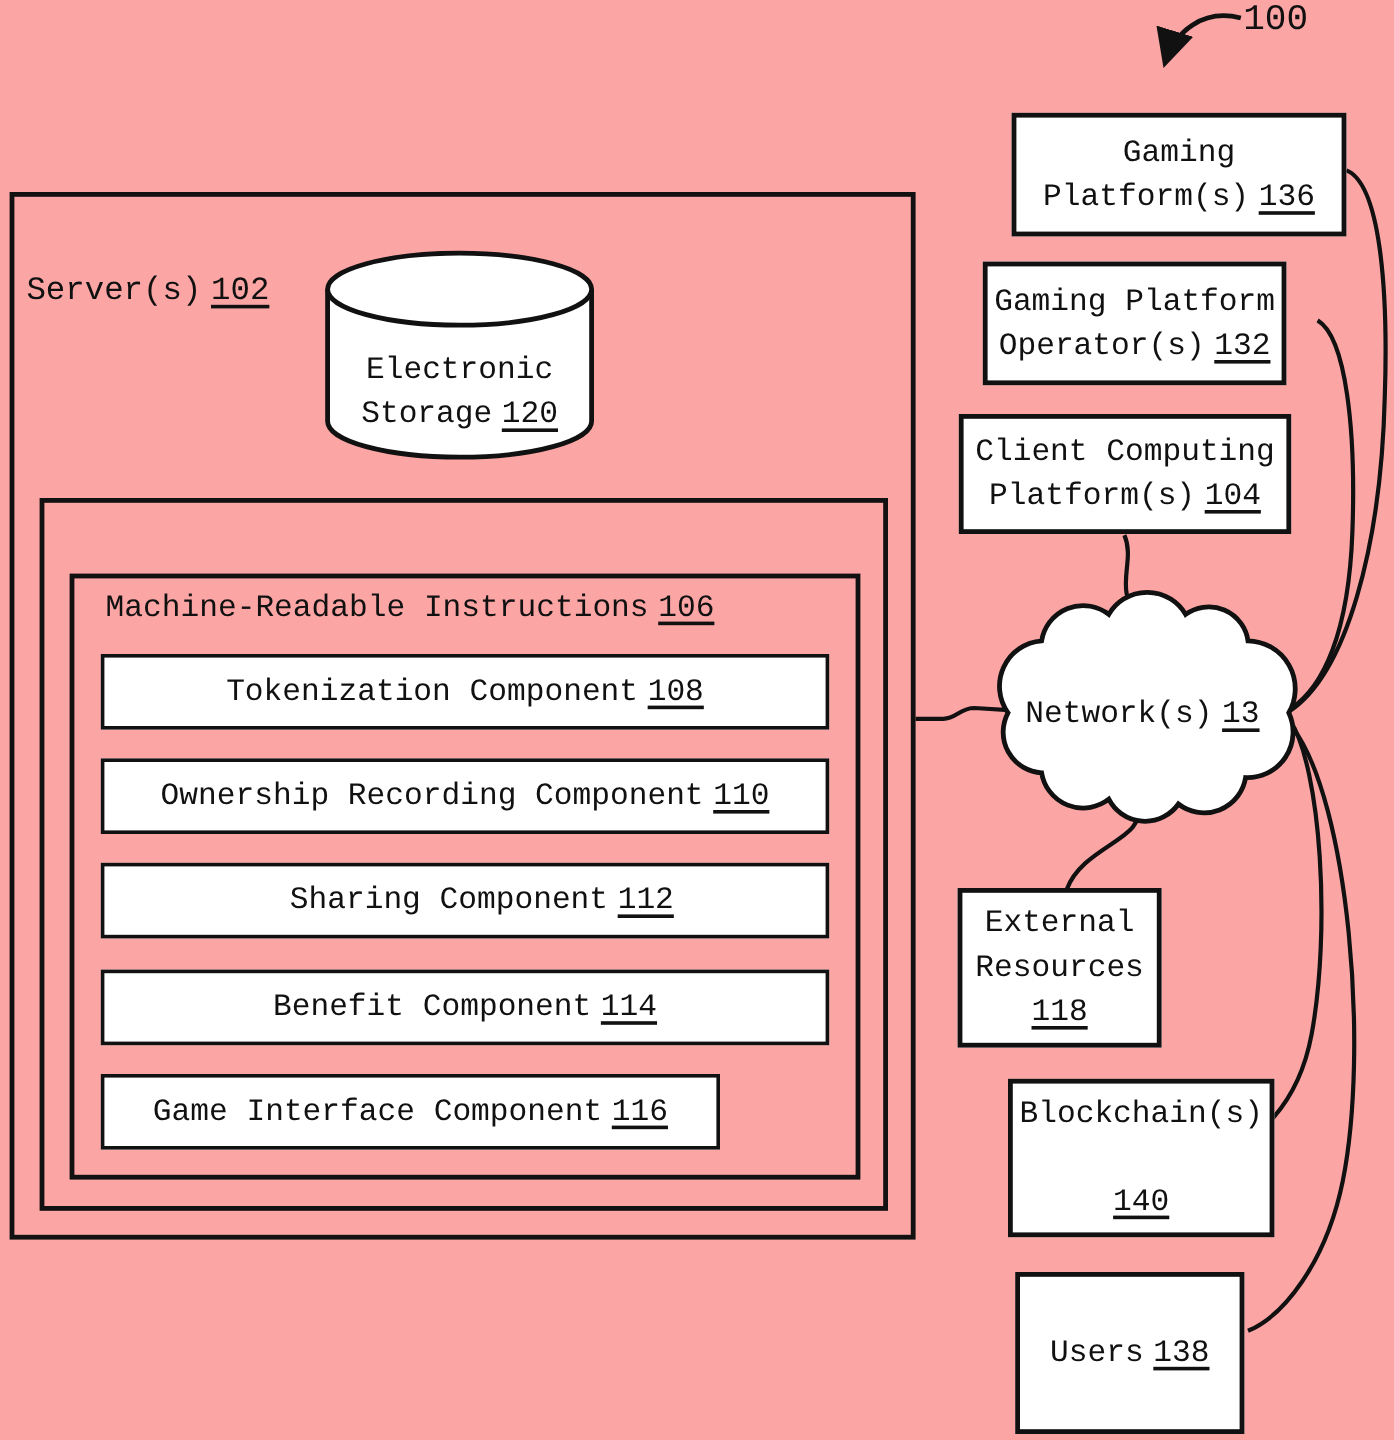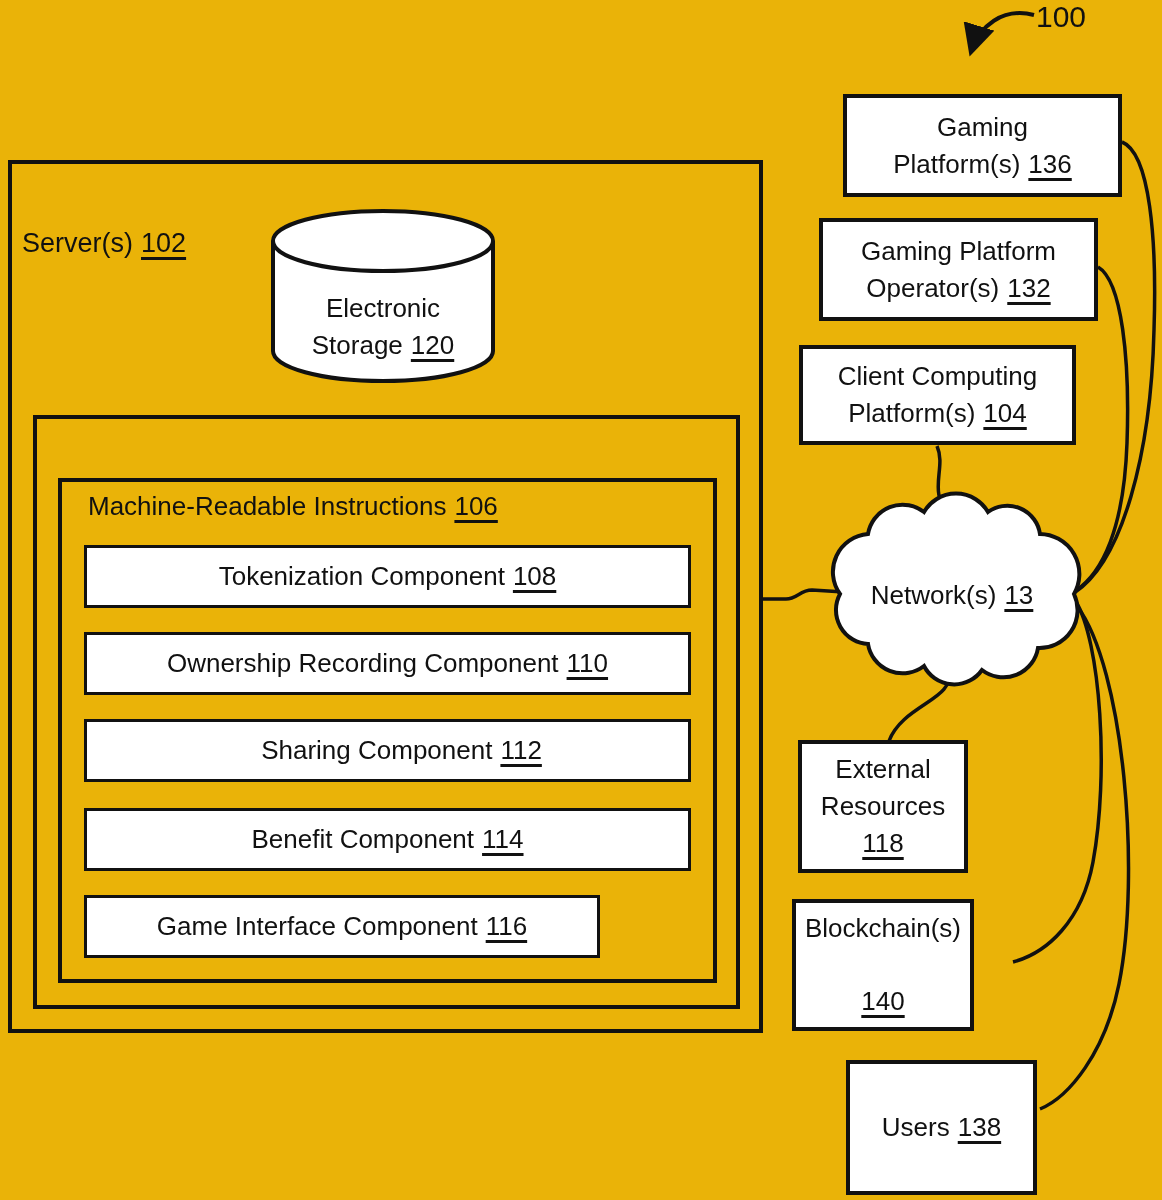--- a/index.html
+++ b/index.html
@@ -4,22 +4,22 @@
 <style>
   html, body {
     margin: 0;
     padding: 0;
     background: #ffffff;
   }
   #figure-canvas {
     position: relative;
     width: 1162px;
     height: 1200px;
-    background: #eab308;
-    font-family: Liberation Sans, sans-serif;
+    background: #fca5a5;
+    font-family: Liberation Mono, monospace;
     color: #111111;
     overflow: hidden;
   }
   #diagram-svg {
     position: absolute;
     left: 0; top: 0;
     width: 1162px;
     height: 1200px;
     z-index: 0;
   }
@@ -157,37 +157,37 @@
 
   <div class="overlay-label" style="left:852px; top:577px; width:200px;">
     <span>Network(s)</span><span class="ref">13</span>
   </div>
 
   <div class="box" style="left:843px; top:94px; width:279px; height:103px;">
     <div class="lbl"><span>Gaming</span></div>
     <div class="lbl"><span>Platform(s)</span><span class="ref">136</span></div>
   </div>
 
-  <div class="box" style="left:819px; top:218px; width:279px; height:103px;">
+  <div class="box" style="left:819px; top:218px; width:253px; height:103px;">
     <div class="lbl"><span>Gaming Platform</span></div>
     <div class="lbl"><span>Operator(s)</span><span class="ref">132</span></div>
   </div>
 
   <div class="box" style="left:799px; top:345px; width:277px; height:100px;">
     <div class="lbl"><span>Client Computing</span></div>
     <div class="lbl"><span>Platform(s)</span><span class="ref">104</span></div>
   </div>
 
   <div class="box" style="left:798px; top:740px; width:170px; height:133px;">
     <div class="lbl"><span>External</span></div>
     <div class="lbl"><span>Resources</span></div>
     <div class="lbl"><span class="ref">118</span></div>
   </div>
 
-  <div class="box" style="left:792px; top:899px; width:182px; height:132px;gap:36px;">
+  <div class="box" style="left:840px; top:899px; width:222px; height:132px;gap:36px;">
     <div class="lbl"><span>Blockchain(s)</span></div>
     <div class="lbl"><span class="ref">140</span></div>
   </div>
 
   <div class="box" style="left:846px; top:1060px; width:191px; height:135px;">
     <div class="lbl"><span>Users</span><span class="ref">138</span></div>
   </div>
 
 </div>
 

